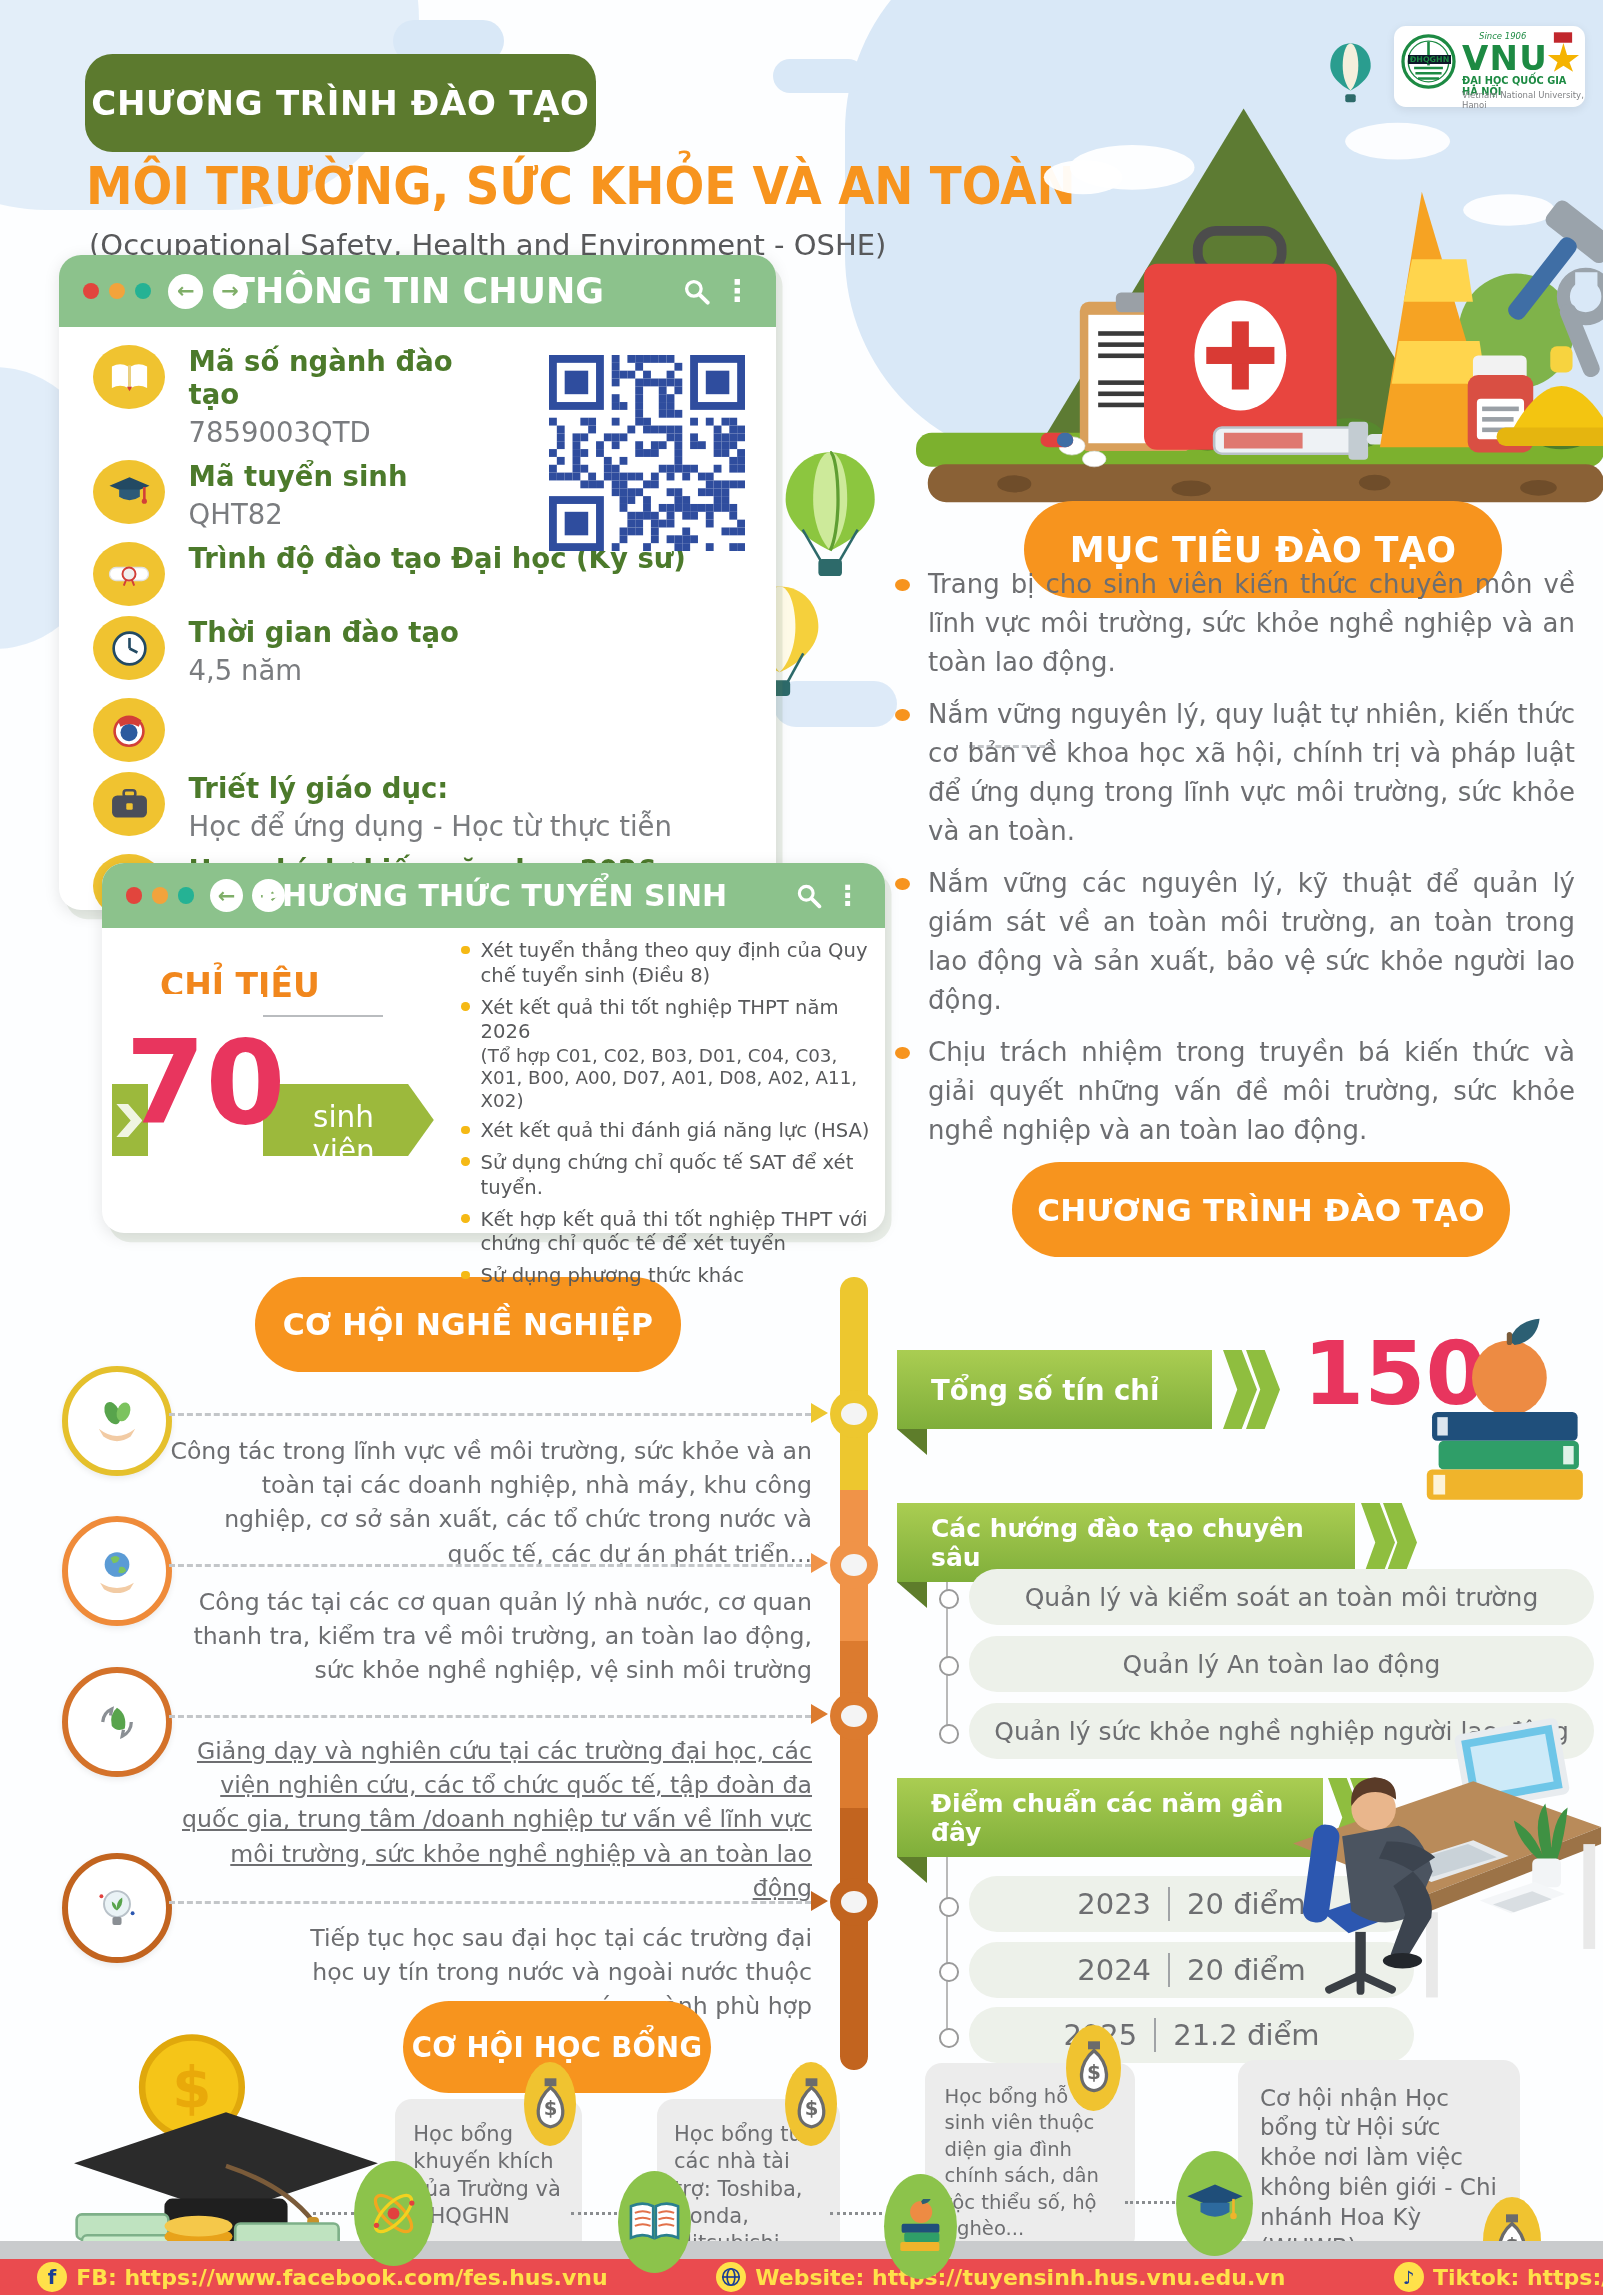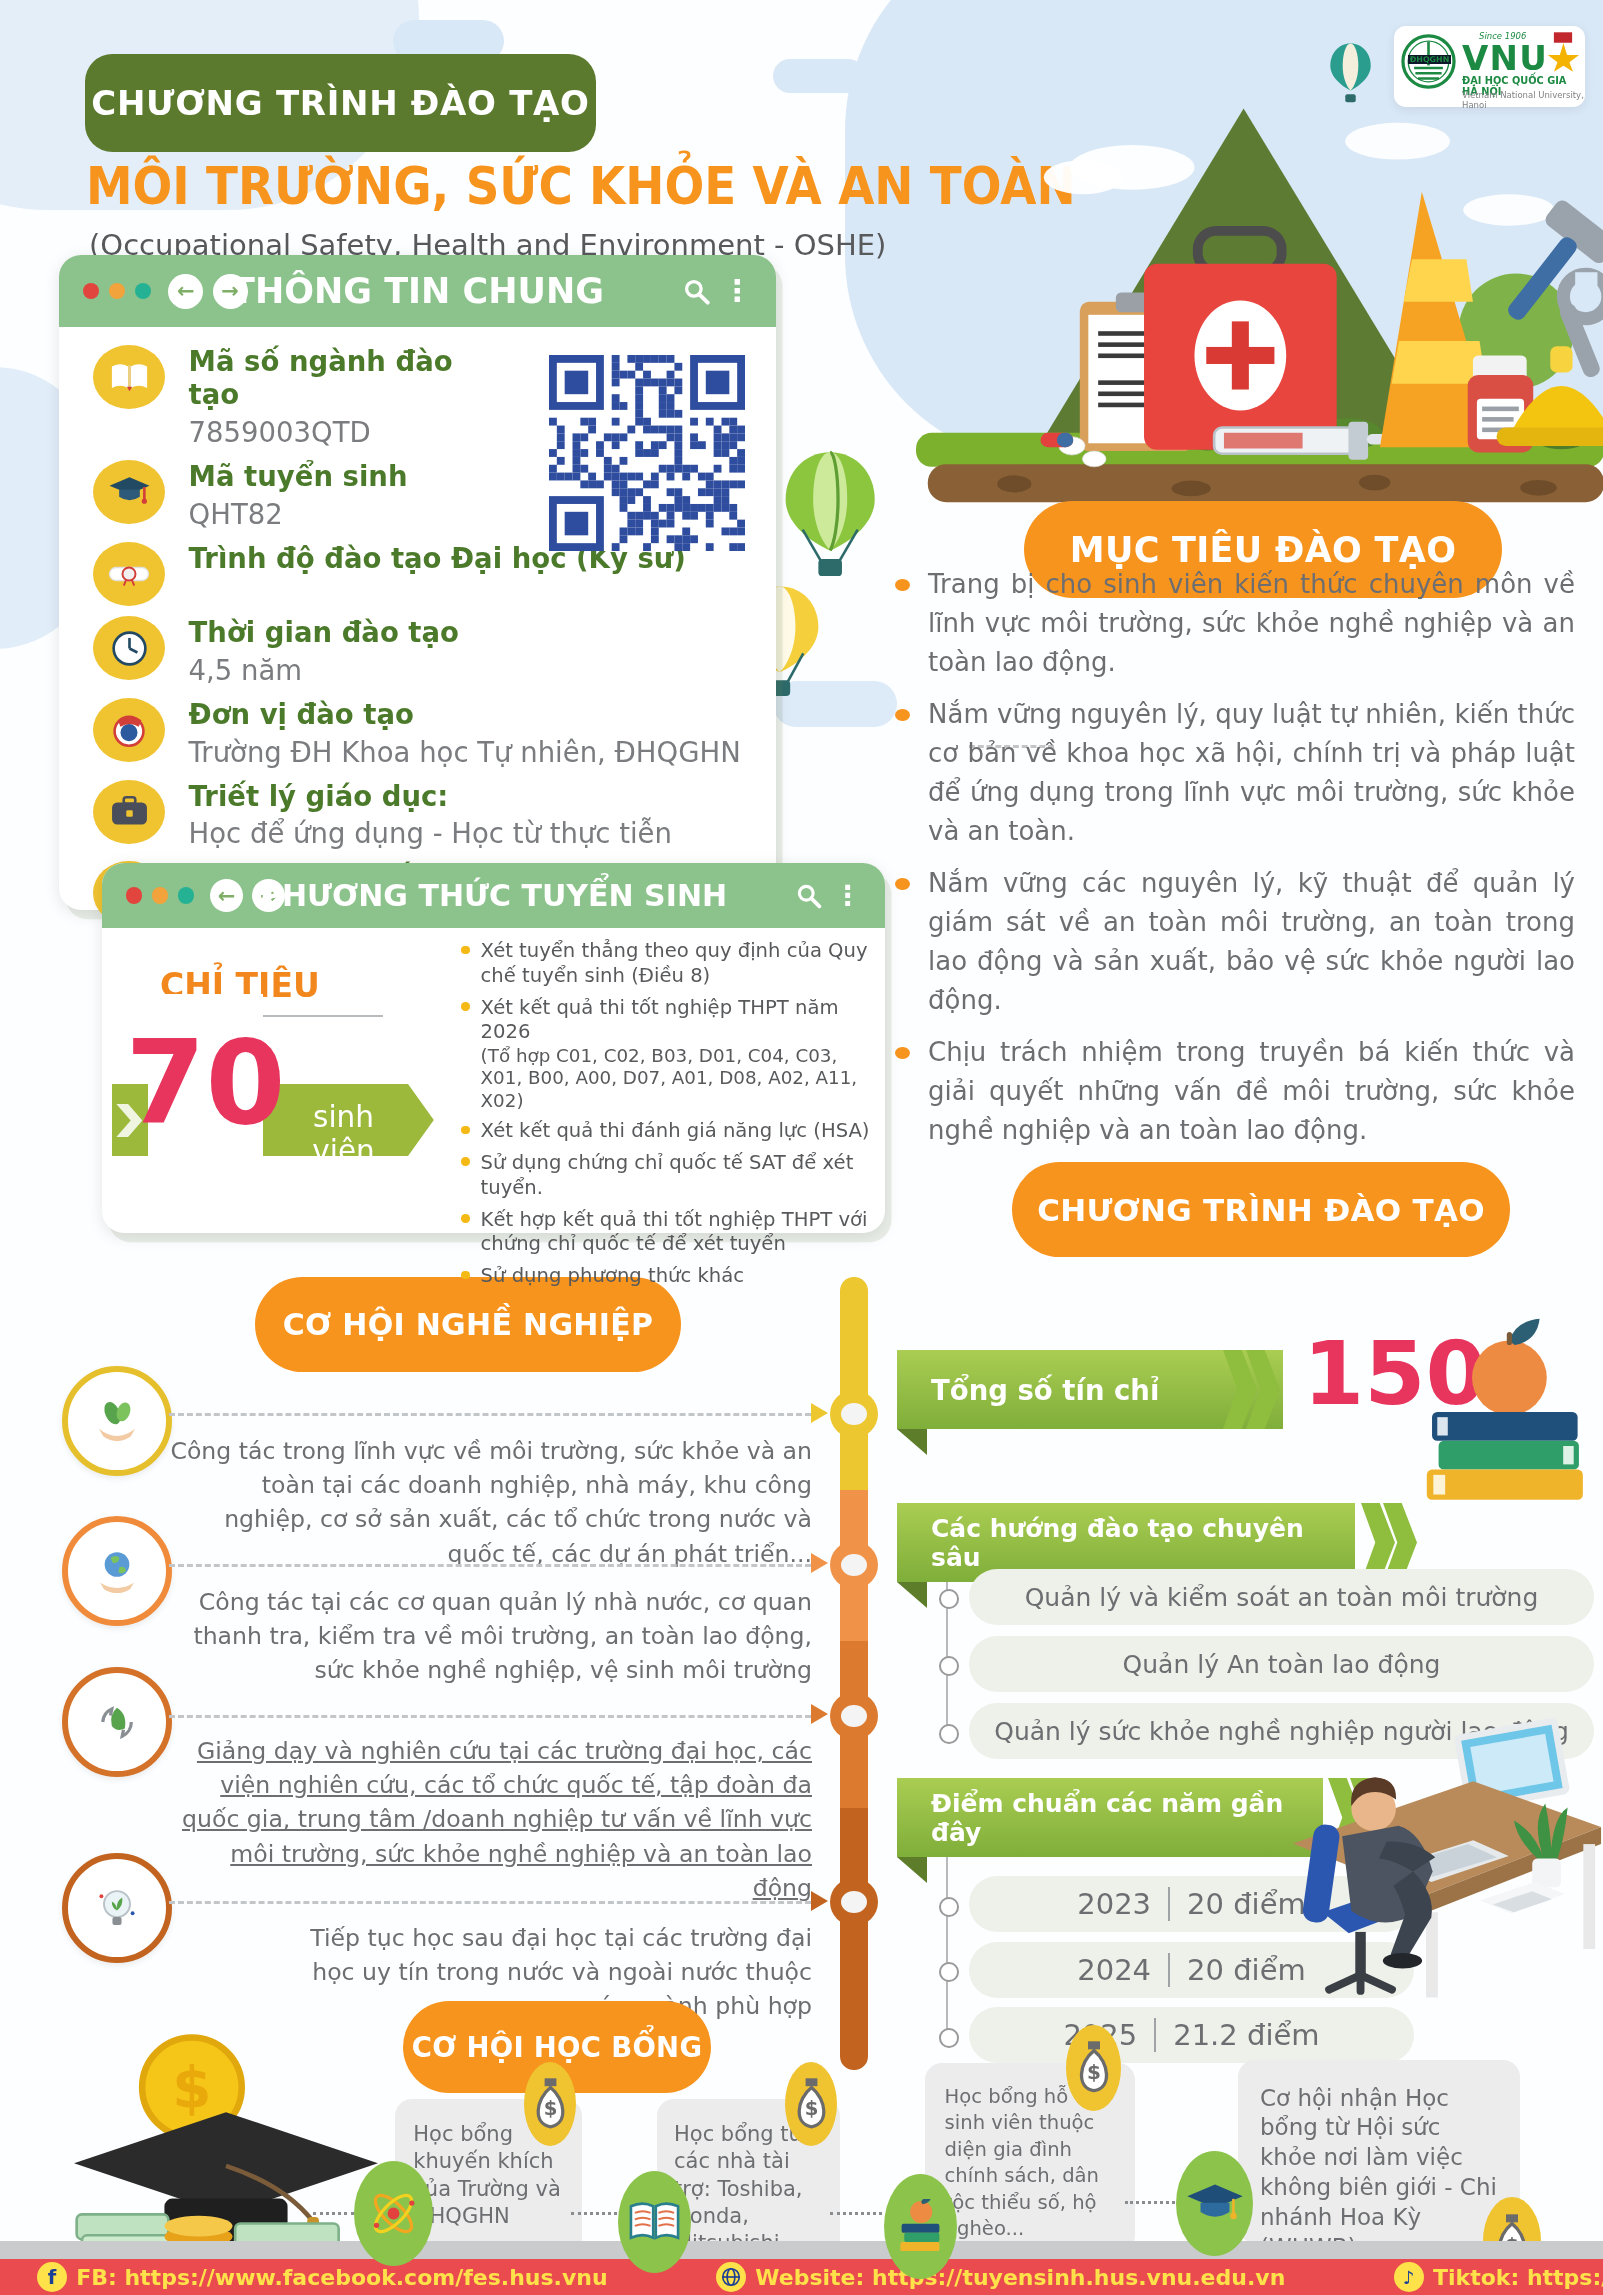--- a/index.html
+++ b/index.html
@@ -259,24 +259,20 @@
           </div>
       </div>
       <div class="gi-row">
         <span class="gi-icon">
             <svg width="38" height="38" viewBox="0 0 58 58">
               <circle cx="29" cy="31" r="22" fill="#fff" stroke="#d23f38" stroke-width="4"></circle>
               <circle cx="29" cy="33" r="13" fill="#2d5a9e"></circle>
               <path d="M12 14 q17 -12 36 0 l-4 10 q-14 -8 -28 0 z" fill="#d23f38"></path>
             </svg>
           </span>
-        <div>
-            <div class="gi-label">Đơn vị đào tạo</div>
-        <div class="gi-value">Trường ĐH Khoa học Tự nhiên, ĐHQGHN</div>
-          </div>
       </div>
       <div class="gi-row">
         <span class="gi-icon">
             <svg width="41" height="31" viewBox="0 0 62 48">
               <rect x="22" y="2" width="18" height="10" rx="4" fill="none" stroke="#4a4e5a" stroke-width="4"></rect>
               <rect x="4" y="10" width="54" height="34" rx="8" fill="#4a4e5a"></rect>
               <rect x="26" y="22" width="10" height="10" rx="2" fill="#f0c330"></rect>
             </svg>
           </span>
         <div>
@@ -566,21 +562,21 @@
       <li><span>Sử dụng chứng chỉ quốc tế SAT để xét tuyển.</span></li>
       <li><span>Kết hợp kết quả thi tốt nghiệp THPT với chứng chỉ quốc tế để xét tuyển</span></li>
       <li><span>Sử dụng phương thức khác</span></li>
     </ul>
   </div>
 
   <div class="pill" style="left:1012px;top:1162px;width:498px;height:95px;font-size:31px;">
     <span>CHƯƠNG TRÌNH ĐÀO TẠO</span>
   </div>
 
-  <div class="ribbon" style="left:897px;top:1350px;width:386px;font-size:27.5px;">
+  <div class="ribbon" style="left:897px;top:1350px;width:315px;font-size:27.5px;">
     <span>Tổng số tín chỉ</span>
   </div>
   <div class="chev" style="left:1223px;top:1350px;"></div>
   <div class="chev" style="left:1246px;top:1350px;"></div>
   <div class="fold" style="left:897px;top:1429px;"></div>
   <div class="abs" style="left:1303px;top:1322px;font-size:88px;font-weight:800;color:#E8355E;">150</div>
   <svg class="abs" style="left:1411px;top:1307px;" width="187" height="200" viewBox="0 0 285 305">
     <circle cx="150" cy="108" r="57" fill="#ed8b43"></circle>
     <path d="M150 52 q8 -30 46 -34 q-4 34 -38 40 z" fill="#2c5f73"></path>
     <rect x="146" y="38" width="8" height="20" rx="4" fill="#7a5b3a"></rect>

